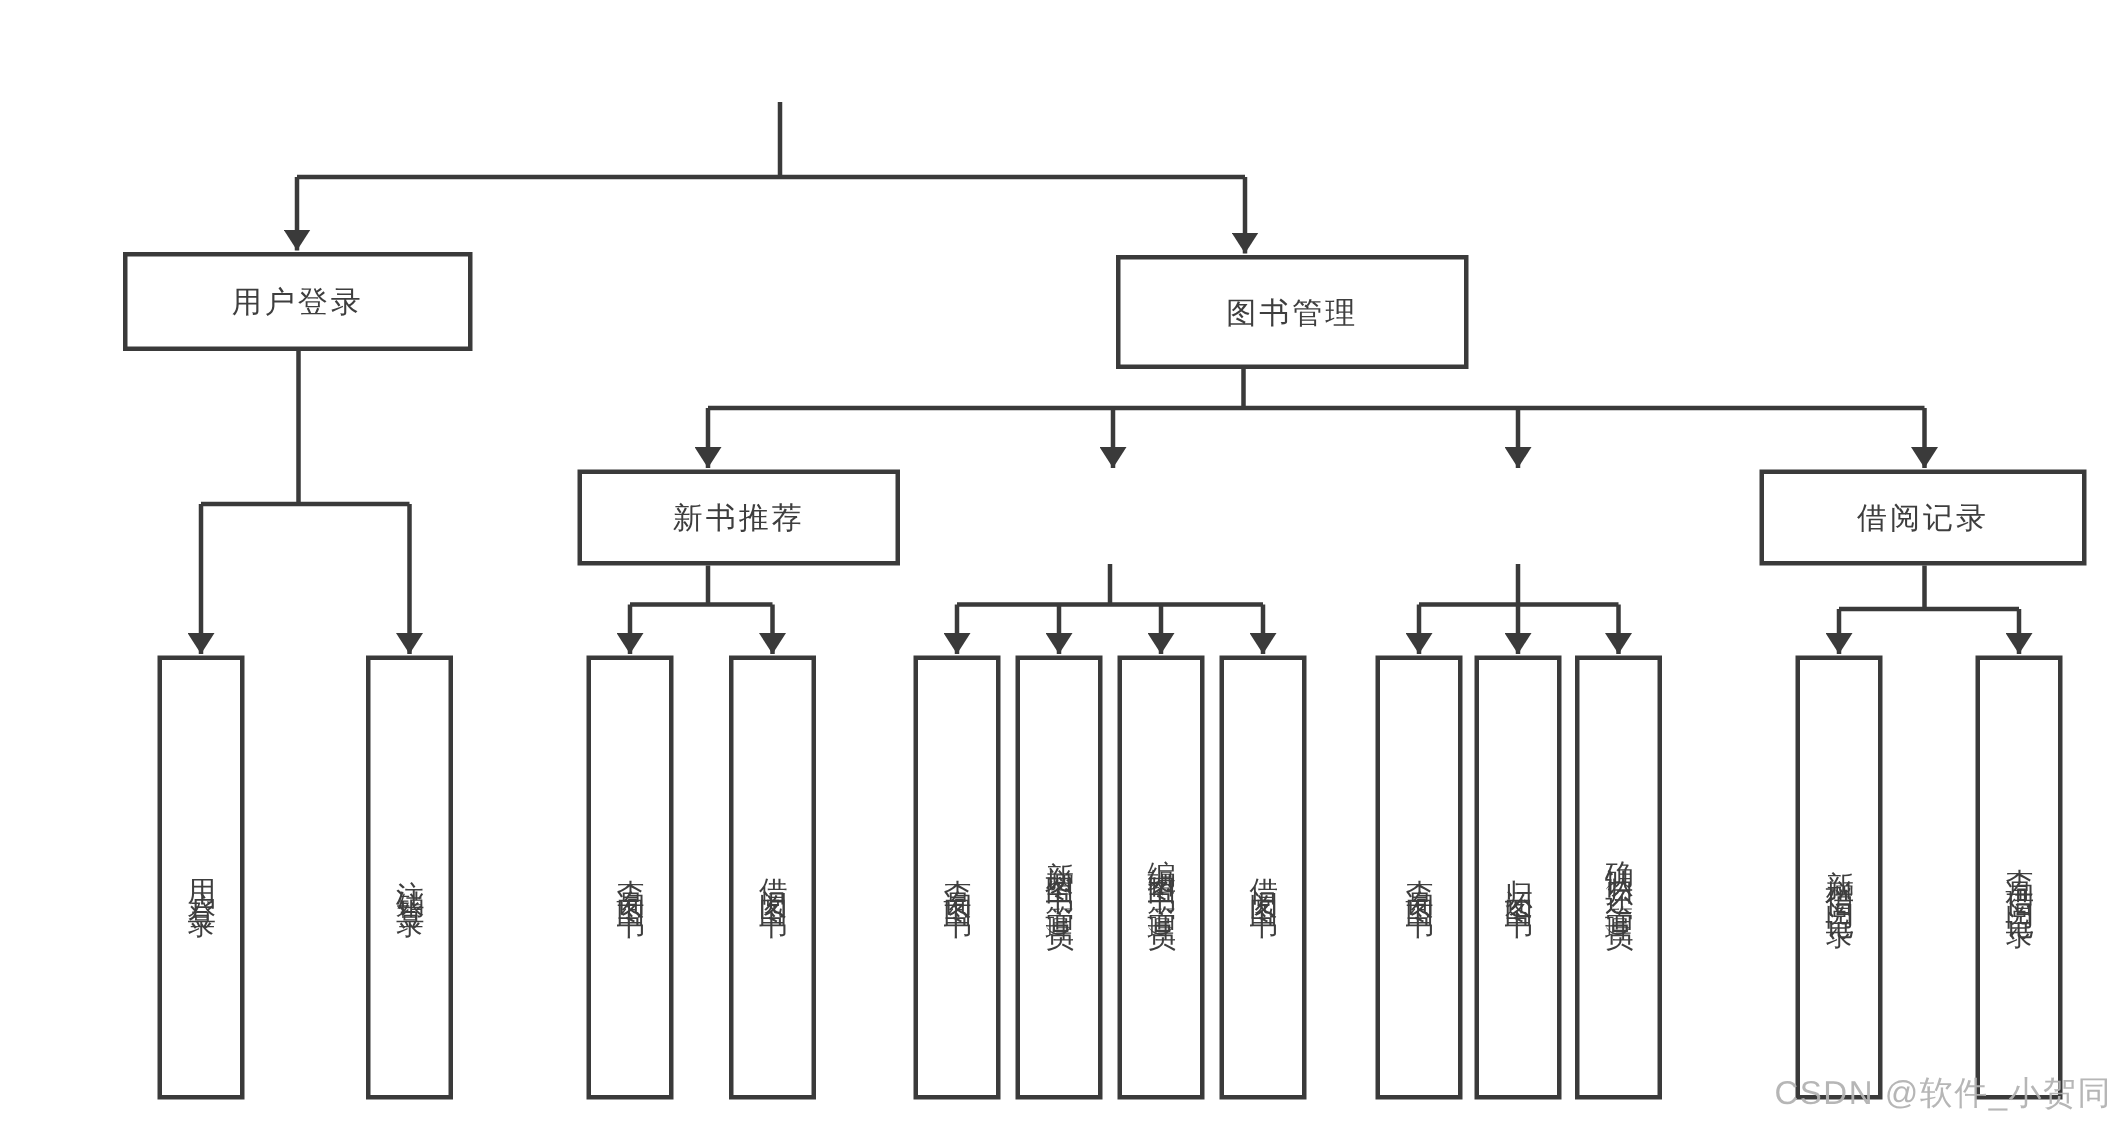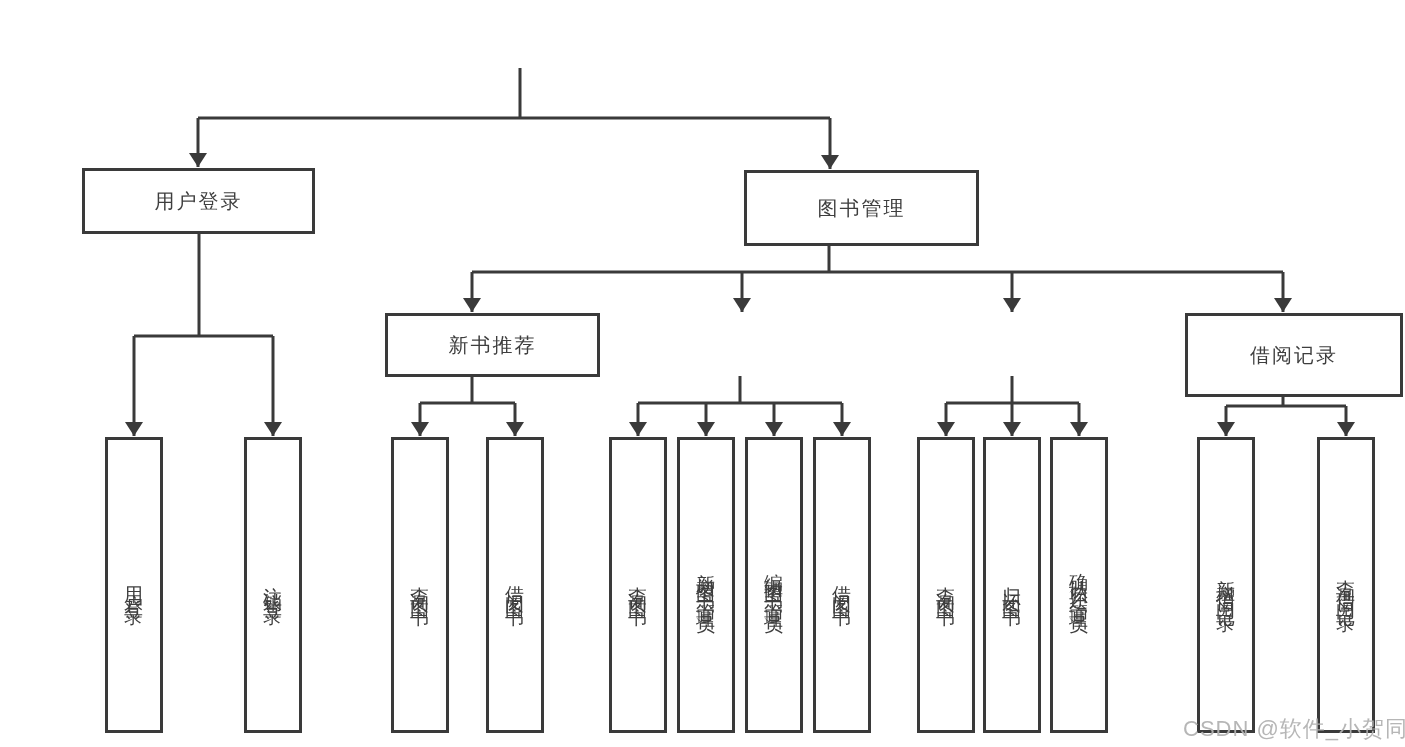--- a/index.html
+++ b/index.html
@@ -96,21 +96,21 @@
         <line x1="1346" y1="406" x2="1346" y2="436" marker-end="url(#arrow)"></line>
       </g>
     </g>
   </svg>
 
 
   <div class="node" style="left:82px; top:168px; width:233px; height:66px;">用户登录</div>
   <div class="node" style="left:744px; top:170px; width:235px; height:76px;">图书管理</div>
 
   <div class="node" style="left:365px; top:313px; width:215px; height:64px;margin-left:20px;">新书推荐</div>
-  <div class="node" style="left:1173px; top:313px; width:218px; height:84px;margin-left:12px;">借阅记录</div>
+  <div class="node" style="left:1173px; top:313px; width:218px; height:64px;">借阅记录</div>
 
   <div class="node vnode" style="left:105px; top:437px; width:58px; height:296px;">用户登录</div>
   <div class="node vnode" style="left:244px; top:437px; width:58px; height:296px;">注销登录</div>
 
   <div class="node vnode" style="left:391px; top:437px; width:58px; height:296px;">查询图书</div>
   <div class="node vnode" style="left:486px; top:437px; width:58px; height:296px;">借阅图书</div>
 
   <div class="node vnode" style="left:609px; top:437px; width:58px; height:296px;">查询图书</div>
   <div class="node vnode" style="left:677px; top:437px; width:58px; height:296px; letter-spacing:6px;">新增图书（管理员）</div>
   <div class="node vnode" style="left:745px; top:437px; width:58px; height:296px; letter-spacing:6px;">编辑图书（管理员）</div>

